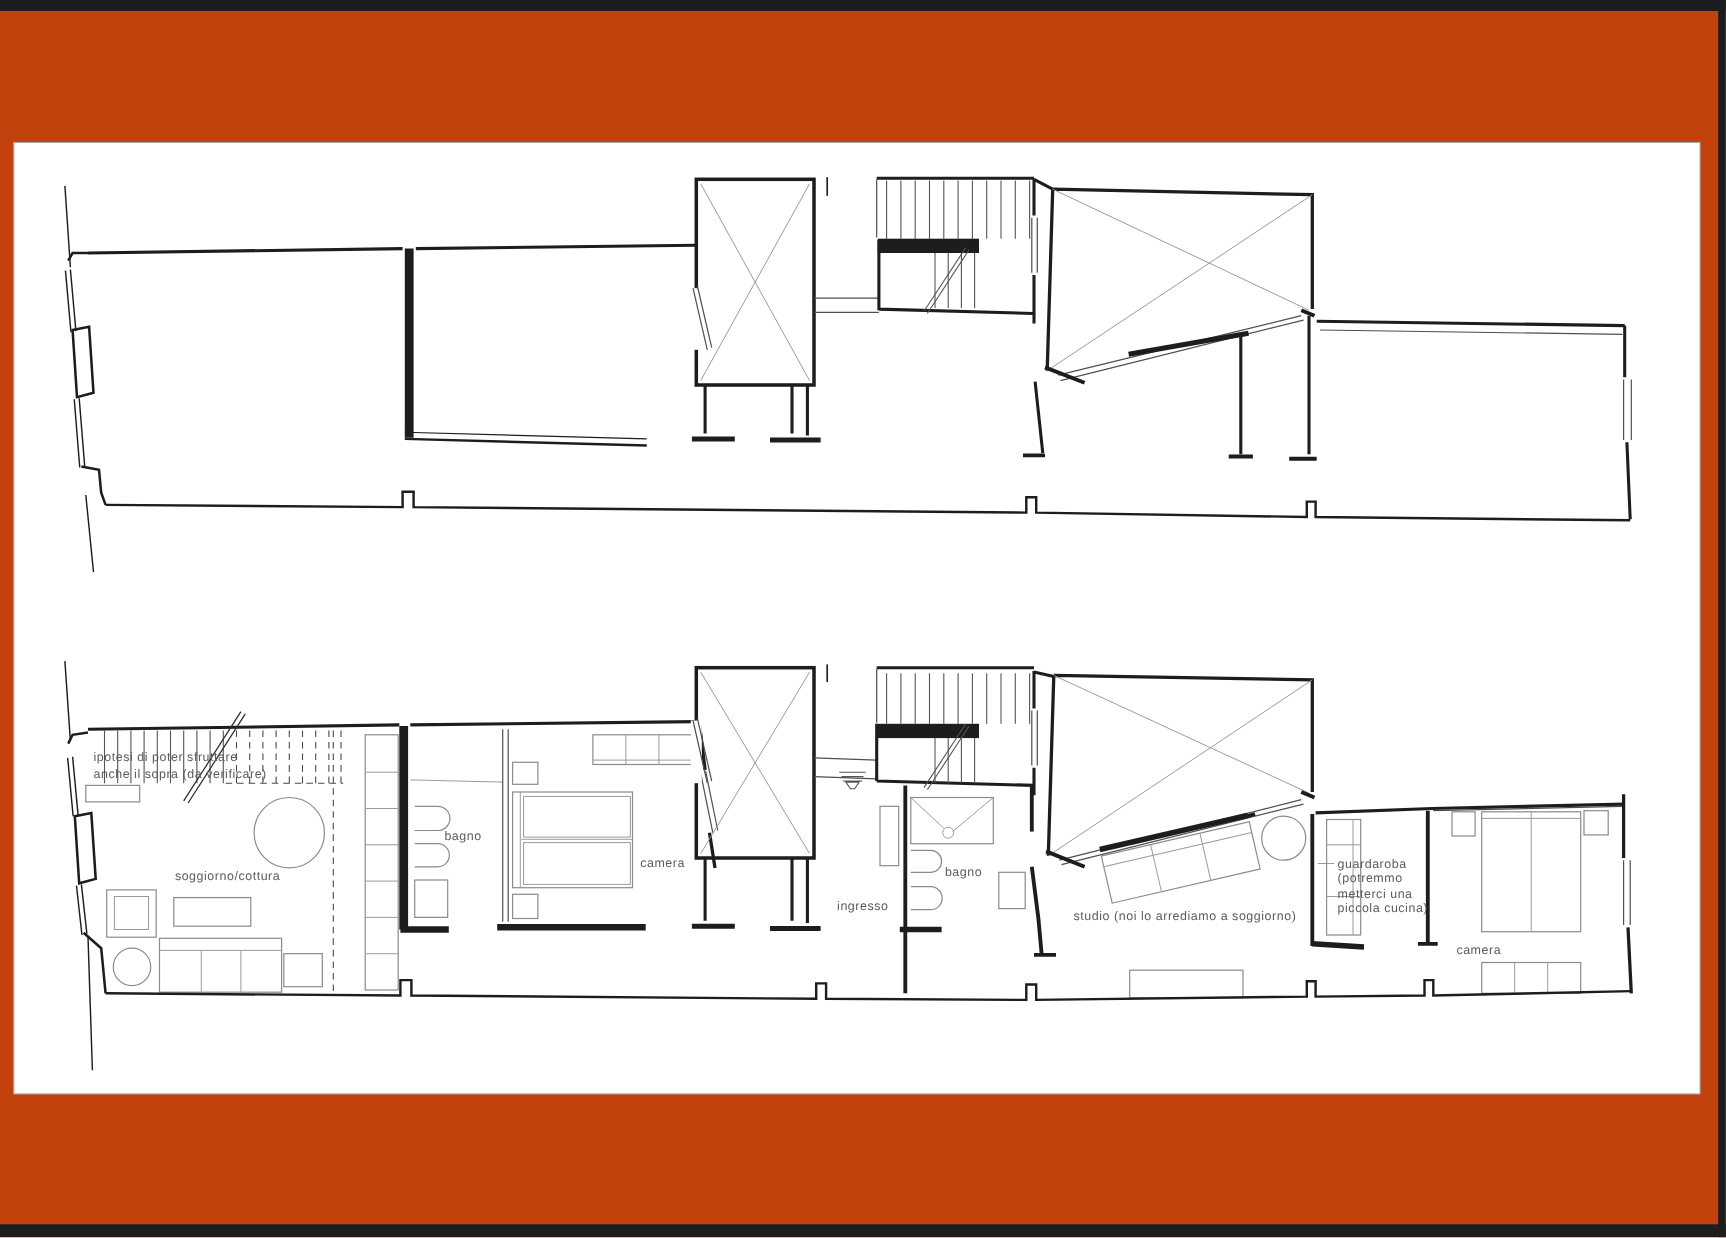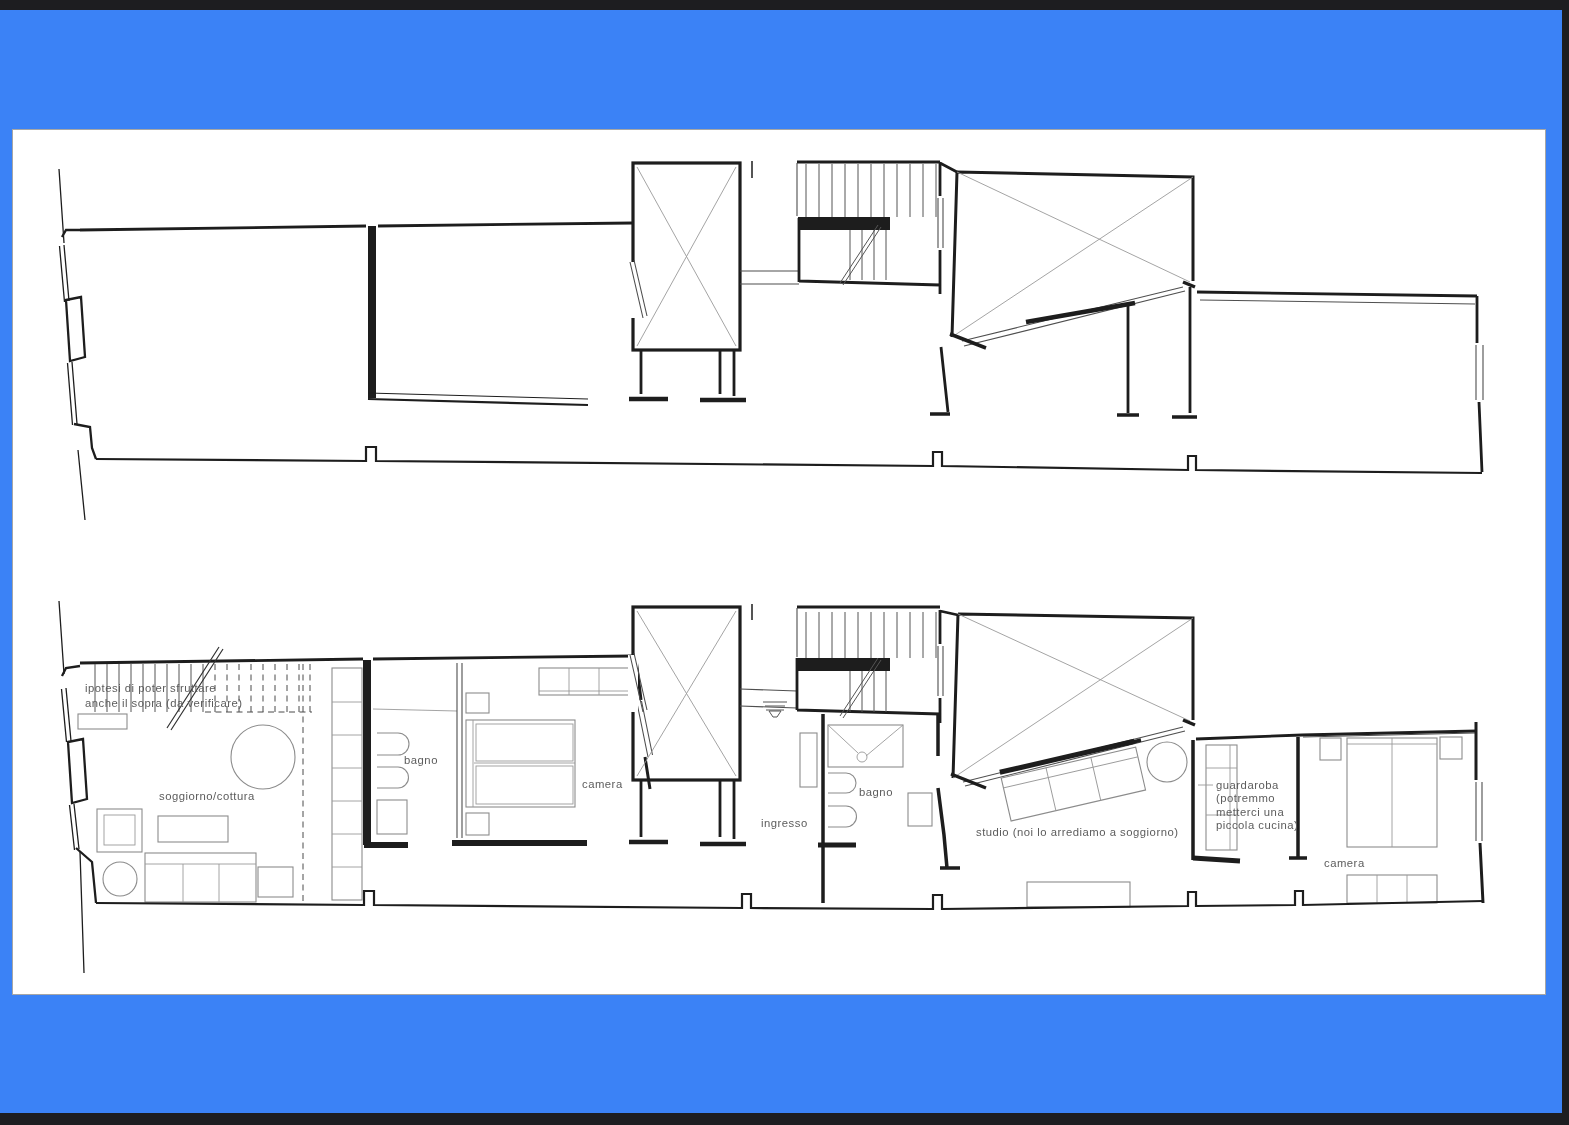--- a/index.html
+++ b/index.html
@@ -1,16 +1,16 @@
 <!DOCTYPE html>
 <html><head>
 <meta charset="utf-8">
 <style>
   html,body{margin:0;padding:0;background:#ffffff;}
-  .stage{position:relative;width:1569px;height:1125px;background:#3b82f6;overflow:hidden;}
+  .stage{position:relative;width:1569px;height:1125px;background:#c2410c;overflow:hidden;}
   svg{display:block;}
   .ln{fill:none;stroke:#1d1d1d;stroke-linecap:butt;}
   .t10{stroke-width:1}.t13{stroke-width:1.3}.t15{stroke-width:1.5}.t22{stroke-width:2.2}
   .t23{stroke-width:2.3}.t28{stroke-width:2.8}.t30{stroke-width:3}.t32{stroke-width:3.2}
   .t35{stroke-width:3.5}.t45{stroke-width:4.5}.t50{stroke-width:5}.t60{stroke-width:6}.t80{stroke-width:8}
   .glz{fill:none;stroke:#4f4f4f;stroke-width:1.1}
   .furn{fill:none;stroke:#8c8c8c;stroke-width:1.1}
   .det{fill:none;stroke:#9a9a9a;stroke-width:0.9}
   .trd{fill:none;stroke:#555555;stroke-width:1}
   .dsh{fill:none;stroke:#4a4a4a;stroke-width:1;stroke-dasharray:6 4.5}

